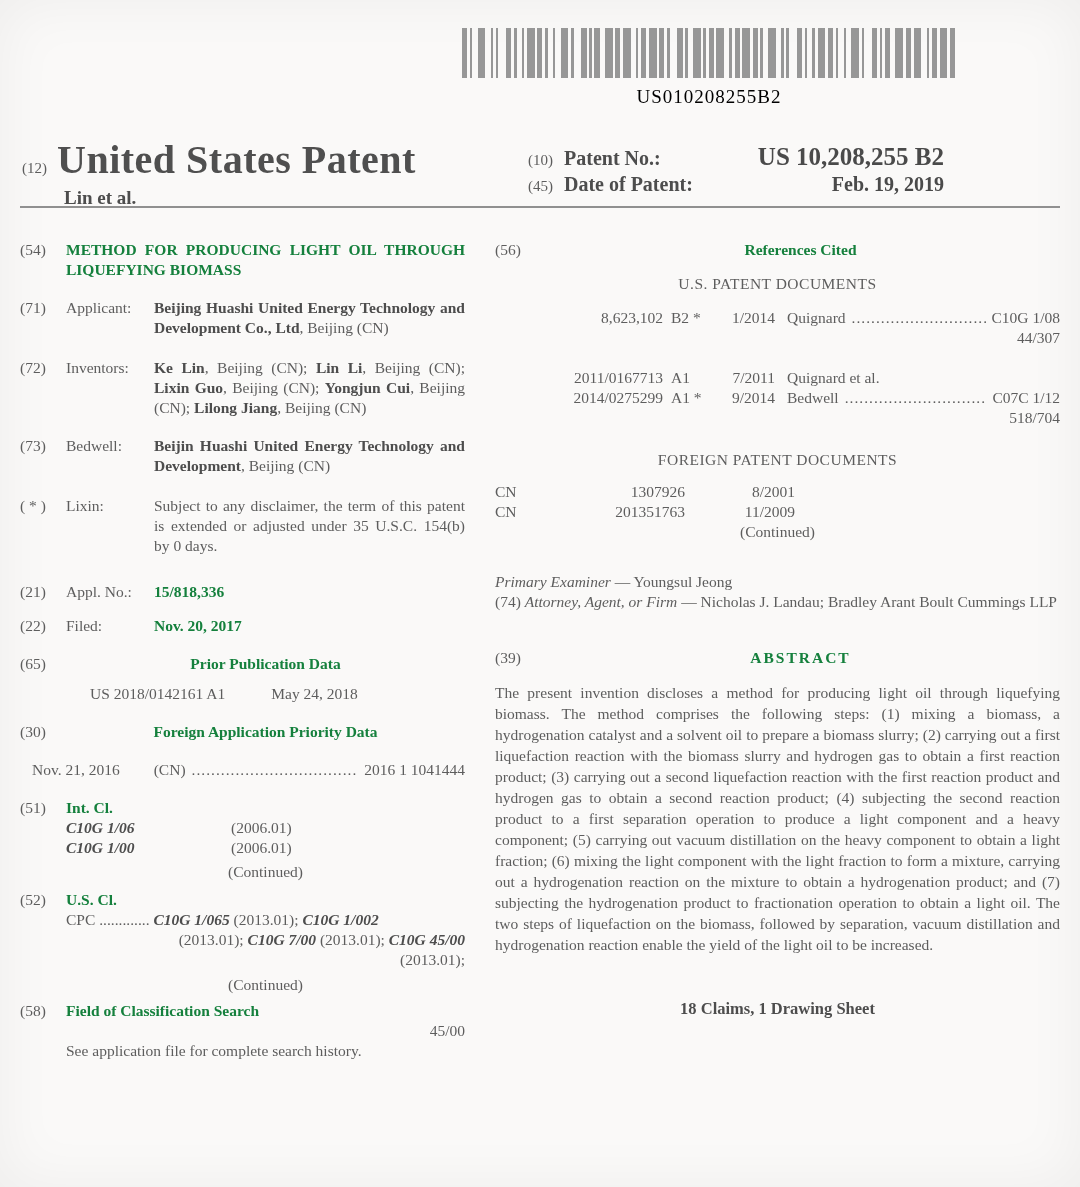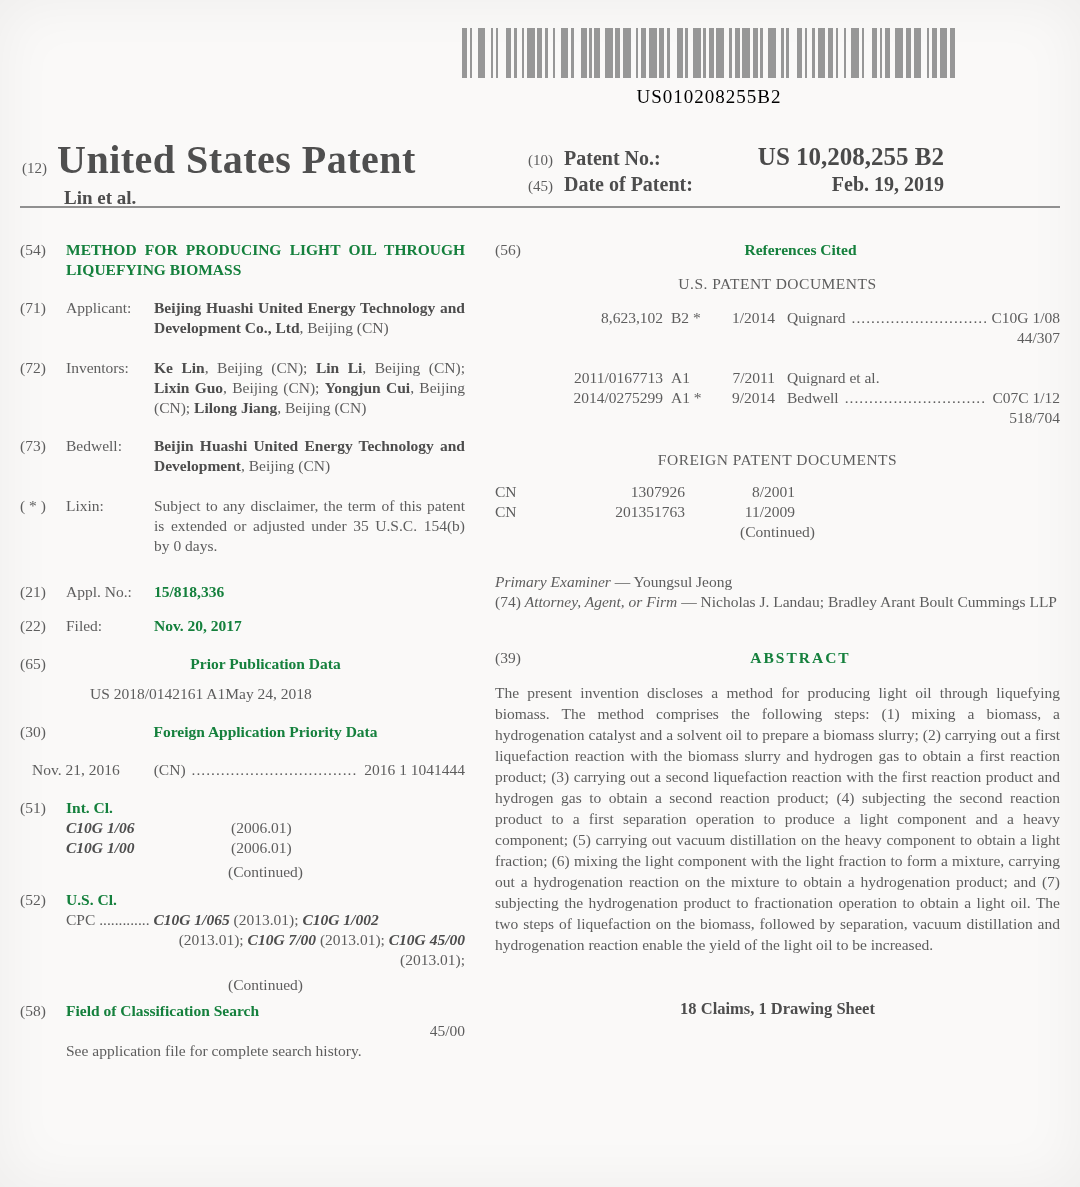--- a/index.html
+++ b/index.html
@@ -46,21 +46,21 @@
   .tag{width:46px;flex:none;}
   .lbl{width:88px;flex:none;}
   .val{flex:1;text-align:justify;}
   .valplain{flex:1;}
 
   .sec-center{position:relative;}
   .sec-center .tag{position:absolute;left:0;top:0;}
   .center-head{text-align:center;padding-left:46px;}
 
   .publine{display:flex;padding-left:70px;margin-top:10px;}
-  .publine .pubdate{}
+  .publine .pubdate{margin-left:46px;}
 
   .priorline{display:flex;padding-left:12px;margin-top:18px;justify-content:center;}
   .priorline .pcountry{margin-left:34px;flex:none;}
   .leader{flex:1;overflow:hidden;white-space:nowrap;margin:0 6px;letter-spacing:1px;}
 
   .intcl-row{display:flex;padding-left:46px;}
   .intcl-row .cls{width:165px;flex:none;}
   .line-l{padding-left:46px;}
   .line-r{text-align:right;}
   .cont{text-align:center;padding-left:46px;}

